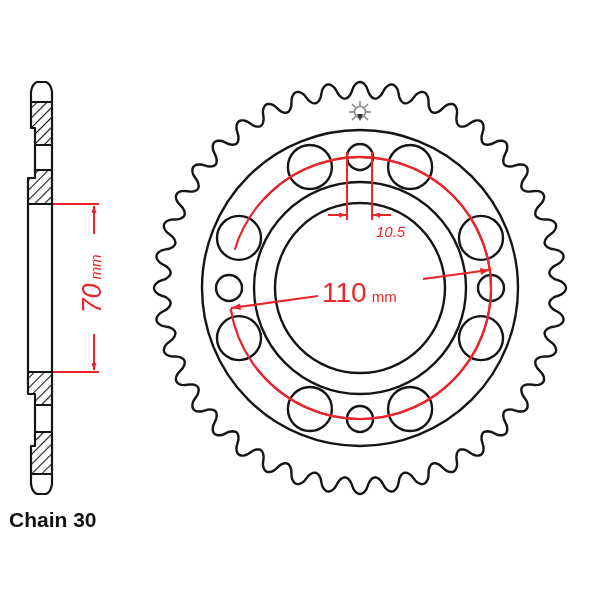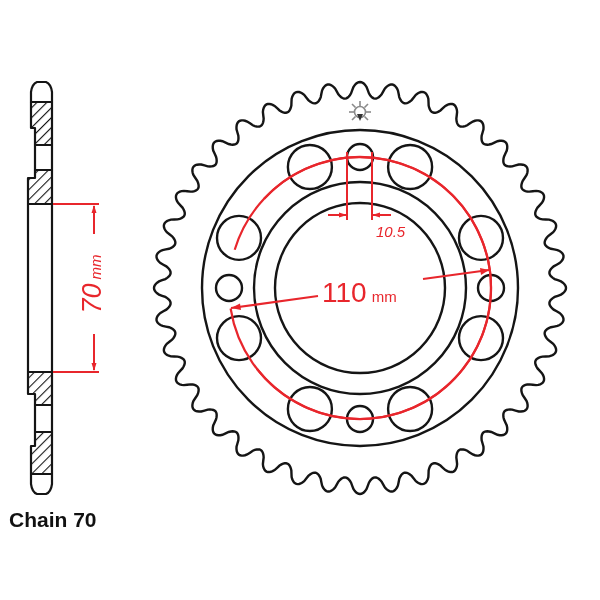--- a/index.html
+++ b/index.html
@@ -110,13 +110,13 @@
     <line x1="347" y1="152" x2="347" y2="220"></line>
     <line x1="372" y1="152" x2="372" y2="220"></line>
     <line x1="328" y1="215" x2="346" y2="215"></line>
     <line x1="373" y1="215" x2="391" y2="215"></line>
     <path d="M347,215 L339,212.5 L339,217.5 Z" stroke="none"></path>
     <path d="M372,215 L380,212.5 L380,217.5 Z" stroke="none"></path>
   </g>
   <text class="dim-text" x="376" y="237" font-size="15" stroke="none">10.5</text>
 </svg>
 
-<div class="caption">Chain 70</div>
+<div class="caption">Chain 30</div>
 
 </body></html>

